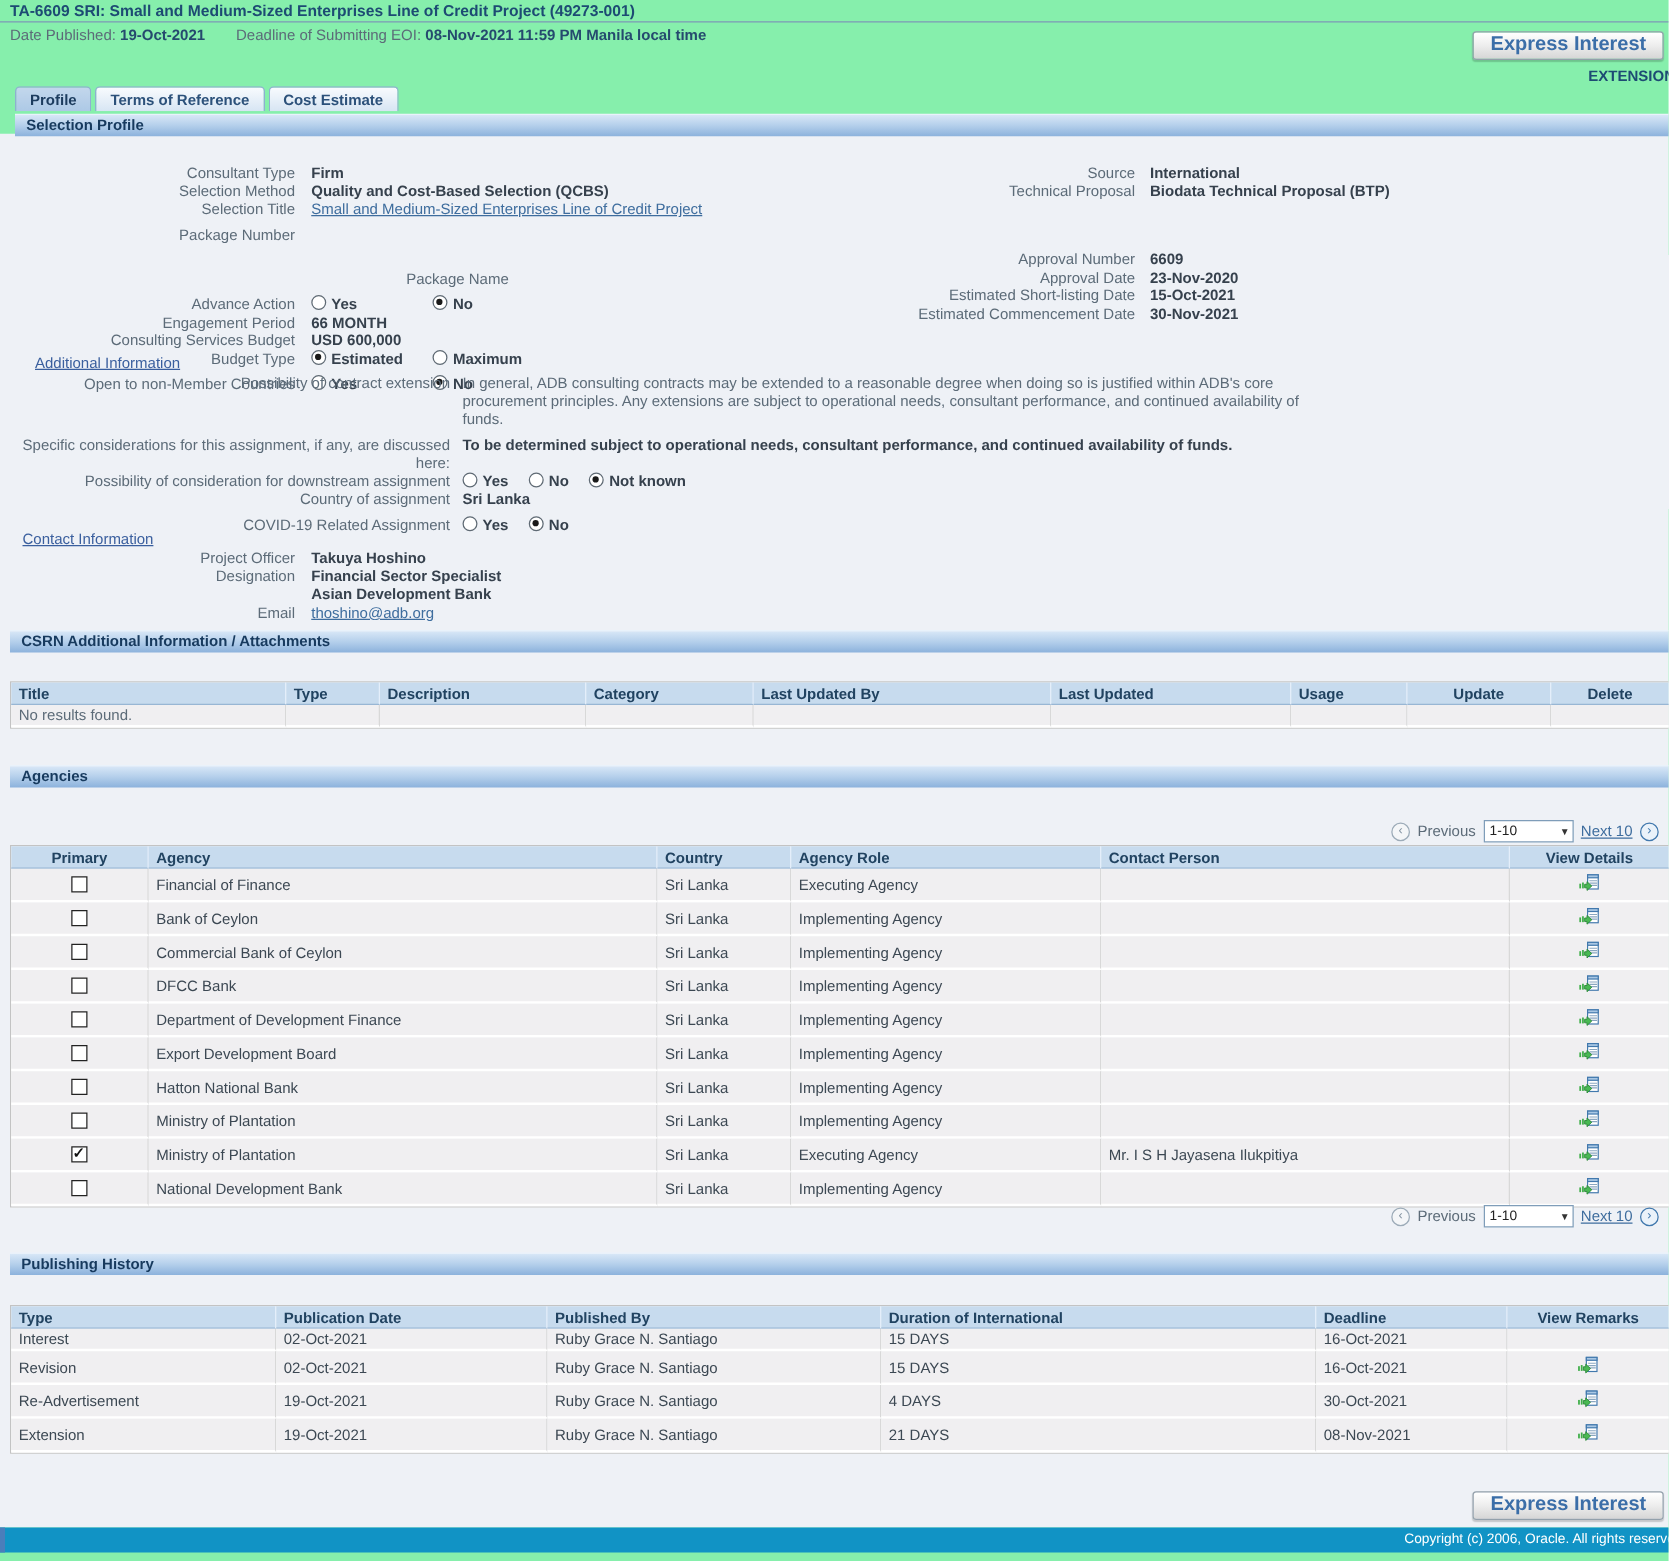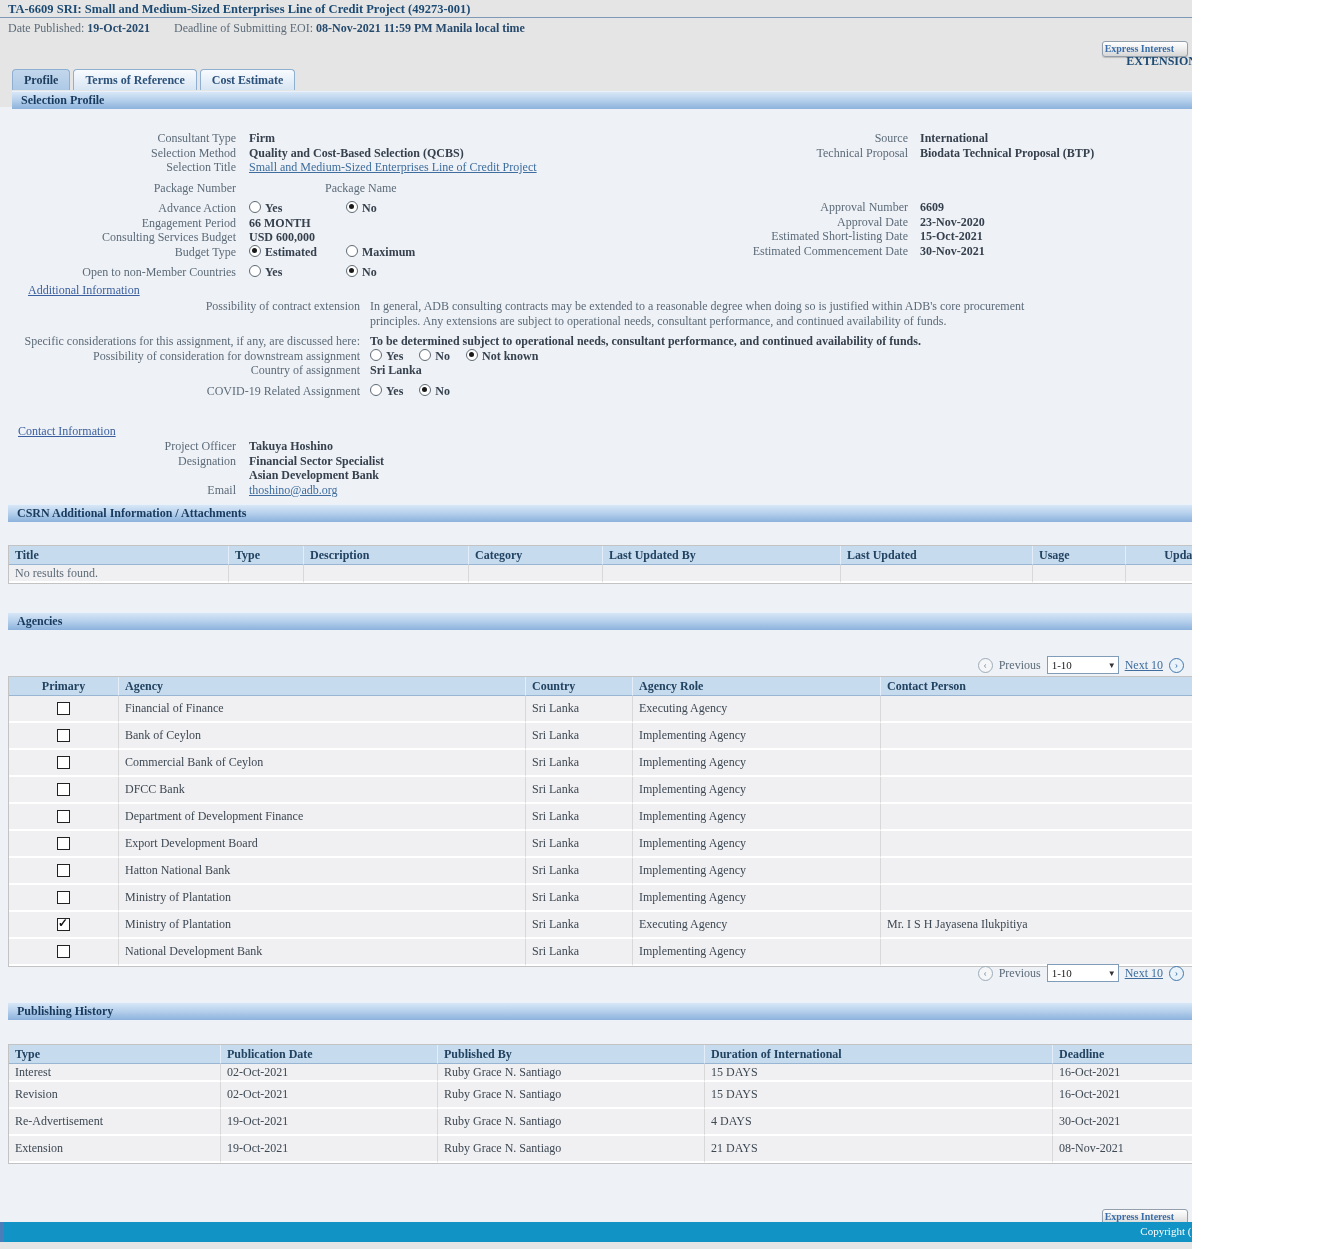--- a/index.html
+++ b/index.html
@@ -1,29 +1,29 @@
 <!DOCTYPE html>
 <html><head>
 <meta charset="utf-8">
 <style>
   html,body{margin:0;padding:0;background:#fff;}
-  .page{position:relative;width:1192px;height:1249px;overflow:hidden;background:#e5e5e5;
-        font-family:Liberation Serif, serif;font-size:12px;color:#36414d;}
+  .page{position:relative;width:1335px;height:1249px;overflow:hidden;background:#86efac;
+        font-family:Liberation Sans, sans-serif;font-size:12px;color:#36414d;}
   .content-bg{position:absolute;left:0;top:107px;width:1335px;height:1115px;background:#eef1f6;}
 
   
   .page-title{position:absolute;left:8px;top:2px;font-weight:bold;color:#1d4b73;font-size:12.5px;}
   .title-rule{position:absolute;left:0;top:17px;width:1335px;height:0;border-bottom:1px solid #7d99b5;}
   .date-row{position:absolute;left:8px;top:21px;color:#5c6b78;}
   .date-row b{color:#254a6e;}
   .date-row .sep{display:inline-block;width:18px;}
 
-  .btn{display:inline-block;padding:1px 13px 2px 2px;font-weight:bold;color:#3b6ea8;font-size:10px;
+  .btn{display:inline-block;padding:1px 13px 2px 13px;font-weight:bold;color:#3b6ea8;font-size:16px;
        background:linear-gradient(to bottom,#ffffff 0%,#efefef 45%,#d6d6d6 100%);
-       border:1px solid #93a0ab;border-radius:3px;box-shadow:0 1px 1px rgba(0,0,0,.18);cursor:pointer;margin-top:16px;}
+       border:1px solid #93a0ab;border-radius:3px;box-shadow:0 1px 1px rgba(0,0,0,.18);cursor:pointer;}
   .btn-top{position:absolute;top:25px;right:4px;}
   .btn-bottom{position:absolute;top:1193px;right:4px;}
   .extension-flag{position:absolute;top:54px;right:-5px;font-weight:bold;color:#1d4b73;}
 
   
   .tabs{position:absolute;left:12px;top:69px;display:flex;}
   .tab{padding:3px 11px 2px 11px;margin-right:3px;font-weight:bold;color:#2c517a;
        border:1px solid #8fafd0;border-bottom:none;border-radius:4px 4px 0 0;
        background:linear-gradient(to bottom,#f8fbfe,#d7e5f3);cursor:pointer;}
   .tab.active{background:linear-gradient(to bottom,#c3d7ec,#adc9e6);color:#1c3c5e;}
@@ -140,21 +140,21 @@
         <span class="lbl">Selection Method</span>
         <span class="val">Quality and Cost-Based Selection (QCBS)</span>
       </div>
     <div class="frow">
         <span class="lbl">Selection Title</span>
         <a class="lnk">Small and Medium-Sized Enterprises Line of Credit Project</a>
       </div>
     <div class="gap6"></div>
     <div class="frow">
         <span class="lbl">Package Number</span>
-        <span class="lbl" style="width:auto;margin-left:76px;">Package Name</span>
+        <span class="lbl" style="width:auto;margin-left:76px;margin-top:35px;">Package Name</span>
       </div>
     <div class="gap6"></div>
     <div class="frow">
         <span class="lbl">Advance Action</span>
       <span>
         <span class="opt opt-wide"><span class="radio"></span><span class="optlbl">Yes</span></span>
         <span class="opt"><span class="radio sel"></span><span class="optlbl">No</span></span>
       </span>
     </div>
     <div class="frow">

